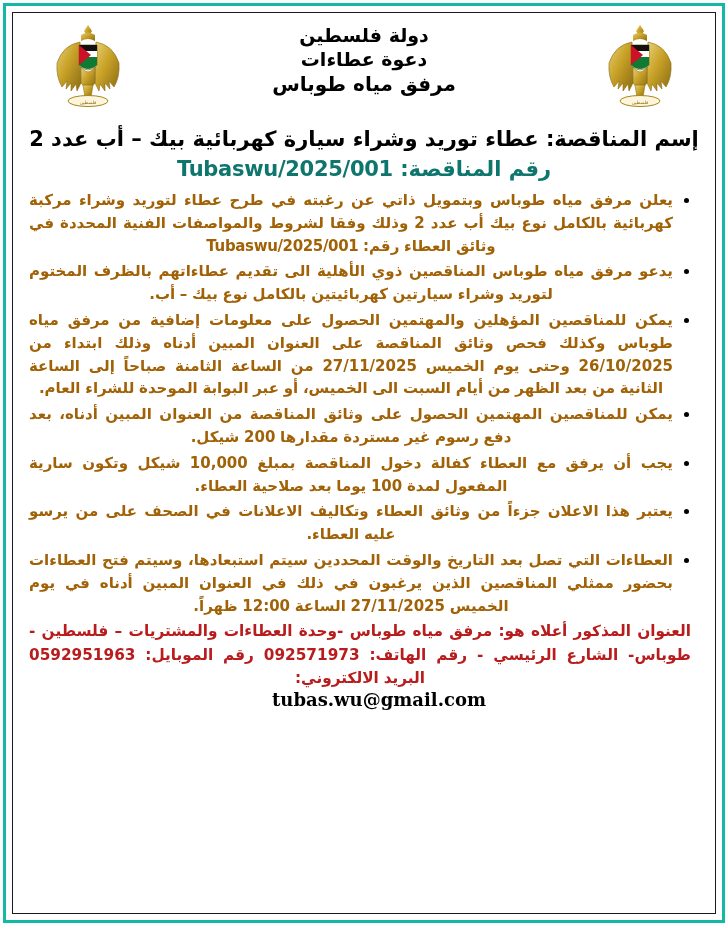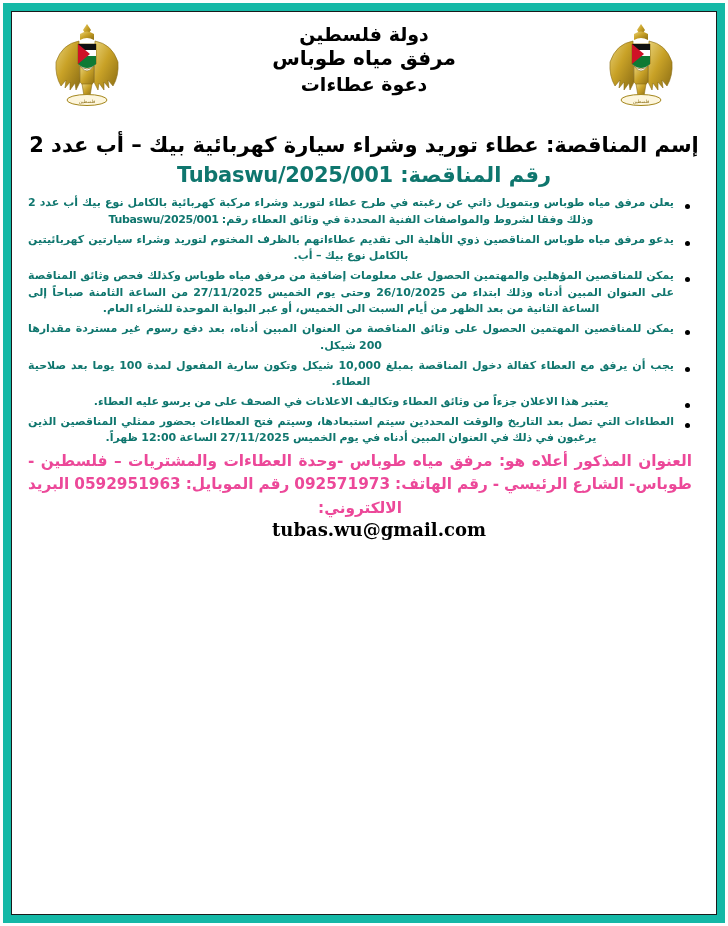--- a/index.html
+++ b/index.html
@@ -21,22 +21,22 @@
     width: 728px;
     height: 926px;
     box-sizing: border-box;
     background: #fdfdfd;
     padding: 3px;
   }
   .frame-outer {
     box-sizing: border-box;
     width: 100%;
     height: 100%;
-    border: 8px solid #14b8a6;
-    padding: 0;
+    border: 3px solid #14b8a6;
+    padding: 6px;
     background: #ffffff;
   }
   .frame-inner {
     box-sizing: border-box;
     width: 100%;
     height: 100%;
     border: 1.5px solid #1a1a1a;
     background: #ffffff;
     padding: 6px 10px 4px 10px;
     overflow: hidden;
@@ -69,21 +69,21 @@
     line-height: 1.28;
     letter-spacing: -0.2px;
   }
   .h-line.l1 { font-size: 19px; }
   .h-line.l2 { font-size: 20px; }
   .h-line.l3 { font-size: 19px; }
 
   
   .title-block {
     text-align: center;
-    margin-top: 18px;
+    margin-top: 11px;
   }
   .title-name {
     font-size: 21px;
     font-weight: bold;
     color: #000;
     line-height: 1.32;
     letter-spacing: -0.3px;
     white-space: nowrap;
   }
   .title-number {
@@ -96,23 +96,23 @@
   }
 
   
   .body-list {
     list-style: none;
     margin: 6px 0 0 0;
     padding: 0 14px 0 6px;
   }
   .body-item {
     position: relative;
-    font-size: 11px;
-    font-weight: bold;
-    color: #0f766e;
+    font-size: 15px;
+    font-weight: bold;
+    color: #a16207;
     line-height: 1.52;
     text-align: justify;
     text-align-last: center;
     padding-right: 18px;
     margin-bottom: 3px;
     letter-spacing: -0.35px;
     word-spacing: -0.5px;
   }
   .body-item::before {
     content: "";
@@ -122,21 +122,21 @@
     width: 5px;
     height: 5px;
     border-radius: 50%;
     background: #000;
   }
 
   
   .contact-block {
     font-size: 15.3px;
     font-weight: bold;
-    color: #ec4899;
+    color: #b91c1c;
     line-height: 1.52;
     text-align: justify;
     text-align-last: center;
     padding: 0 14px 0 6px;
     letter-spacing: -0.35px;
     word-spacing: -0.5px;
     margin-top: 2px;
   }
   .email-line {
     text-align: center;
@@ -210,22 +210,22 @@
             <path d="M28 24 L40 34 L28 44 Z" fill="#cf1126"></path>
             <path d="M30 46 Q37 56 44 46 L44 62 Q37 72 30 62 Z" fill="url(#goldL)" stroke="#8a6c14" stroke-width="0.6"></path>
             <path d="M32 64 L42 64 L40 76 L34 76 Z" fill="url(#goldL)" stroke="#8a6c14" stroke-width="0.6"></path>
             <ellipse cx="37" cy="80" rx="20" ry="5.5" fill="#fdf6dd" stroke="#a4861c" stroke-width="1"></ellipse>
             <text x="37" y="82.5" font-size="4.6" text-anchor="middle" fill="#8a6c14" font-family="'DejaVu Sans', sans-serif">فلسطين</text>
           </svg>
         </div>
 
         <div class="header-titles">
           <div class="h-line l1">دولة فلسطين</div>
+          <div class="h-line l3">دعوة عطاءات</div>
           <div class="h-line l2">مرفق مياه طوباس</div>
-          <div class="h-line l3">دعوة عطاءات</div>
         </div>
       </div>
 
       <div class="title-block">
         <div class="title-name">إسم المناقصة: عطاء توريد وشراء سيارة كهربائية بيك – أب عدد 2</div>
         <div class="title-number">رقم المناقصة: Tubaswu/2025/001</div>
       </div>
 
       <ul class="body-list">
         <li class="body-item">يعلن مرفق مياه طوباس وبتمويل ذاتي عن رغبته في طرح عطاء لتوريد وشراء مركبة كهربائية بالكامل نوع بيك أب عدد 2 وذلك وفقا لشروط والمواصفات الفنية المحددة في وثائق العطاء رقم: Tubaswu/2025/001</li>

